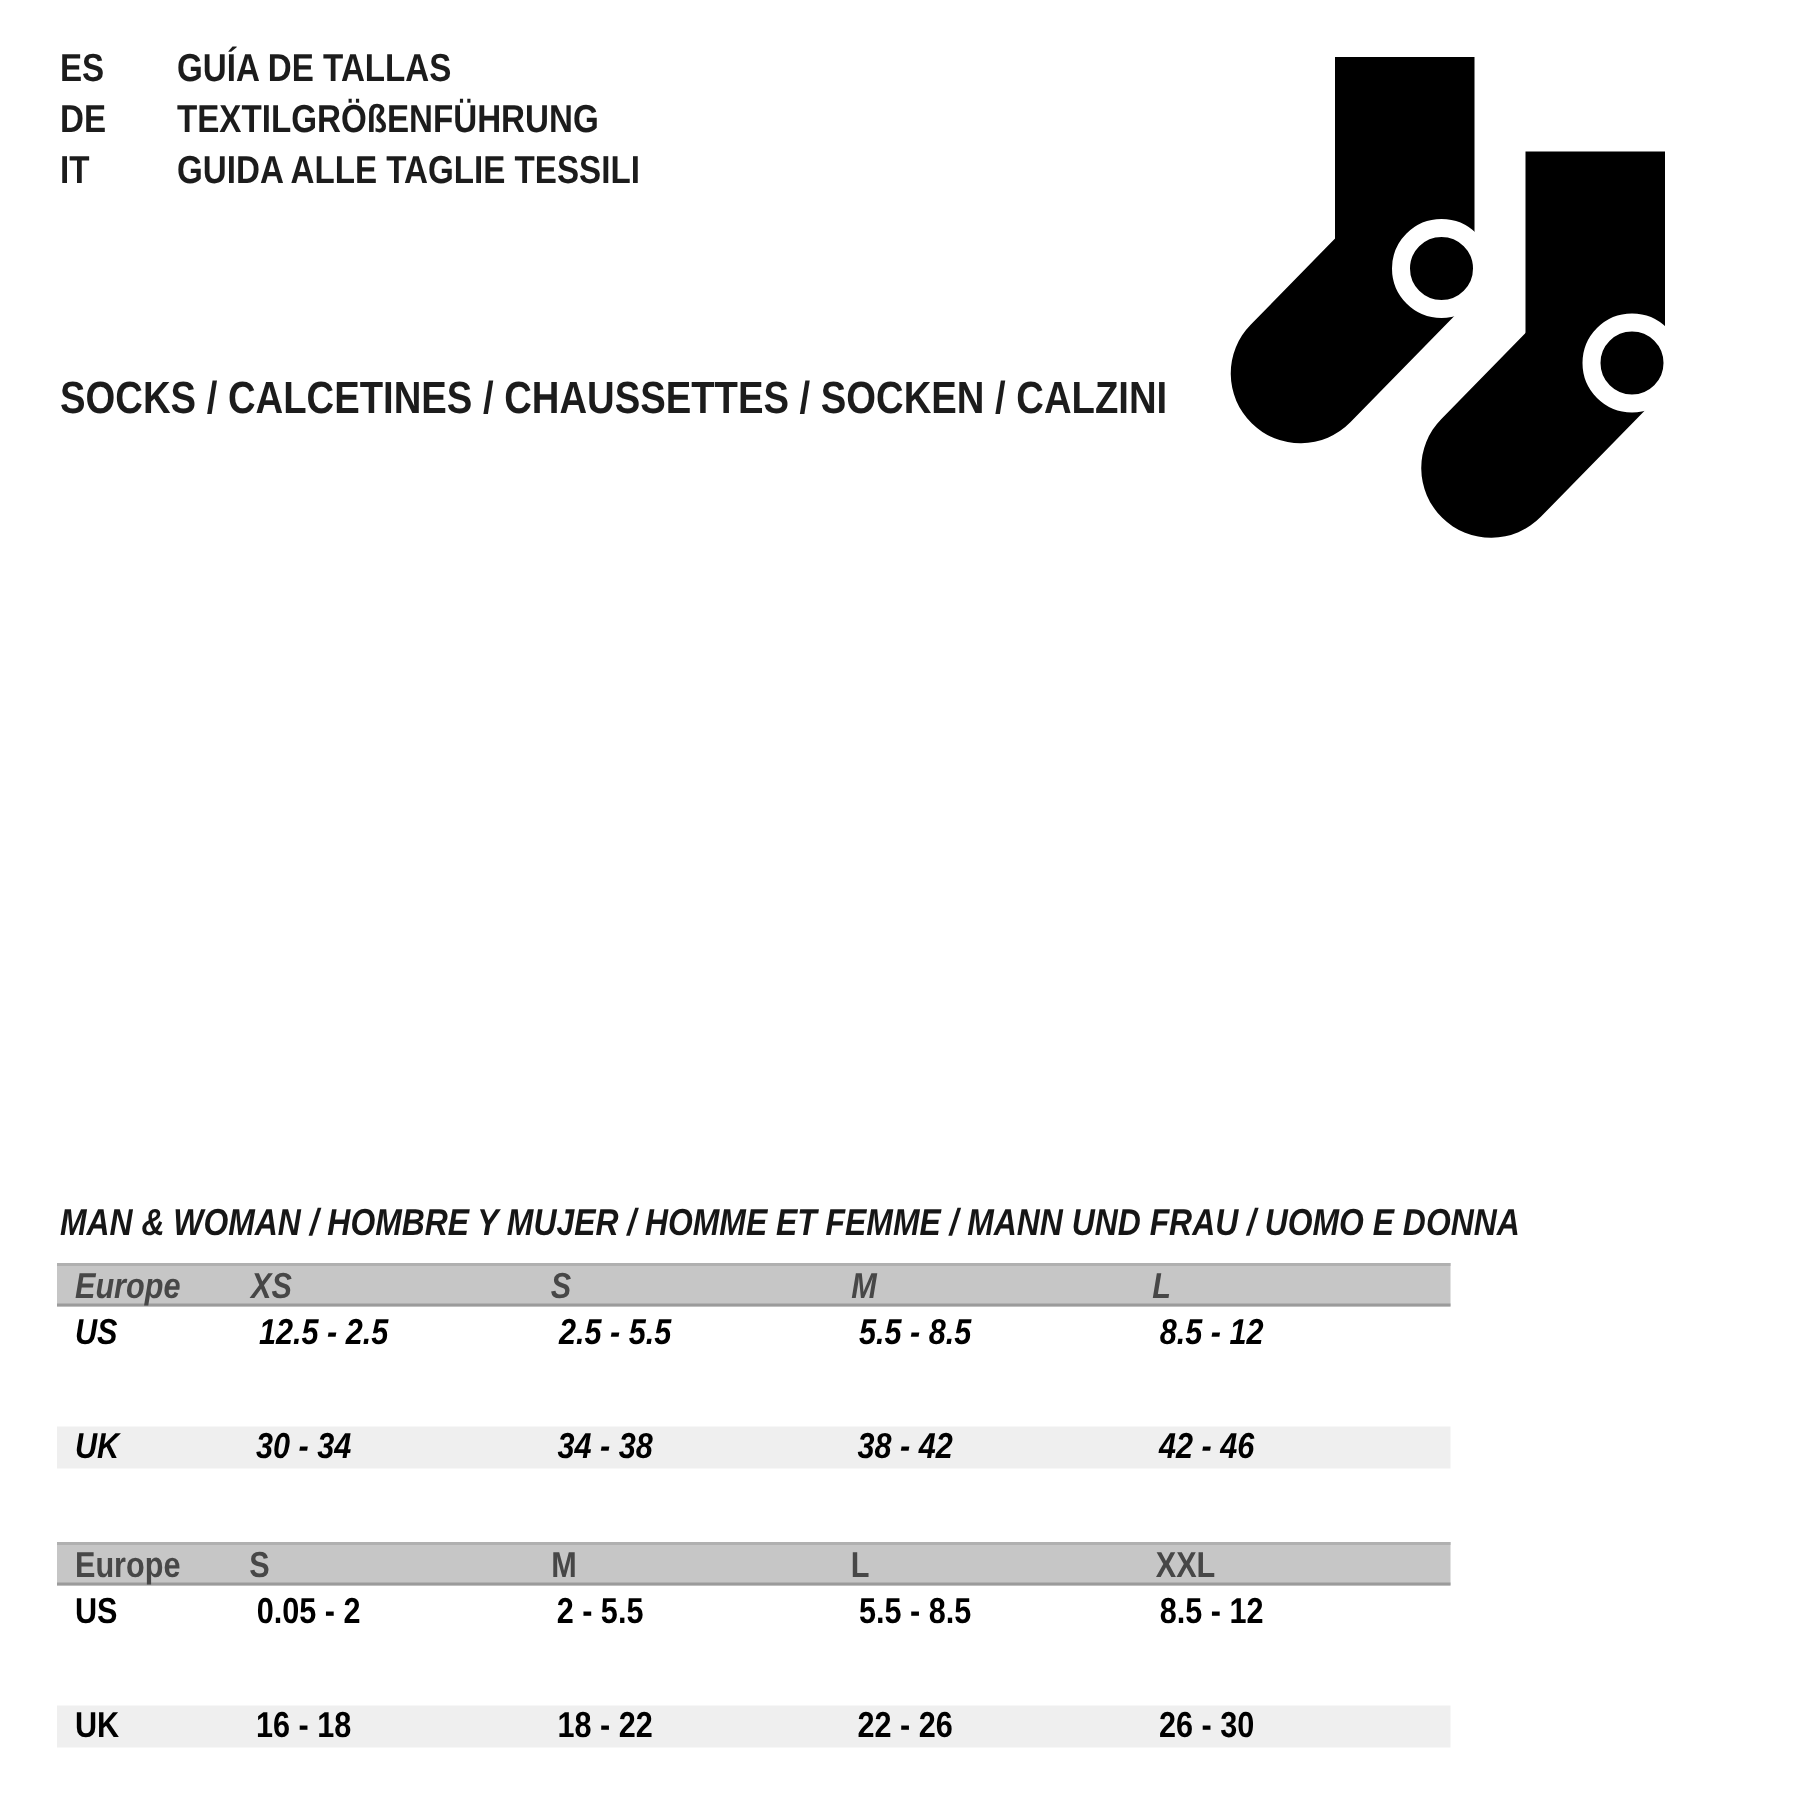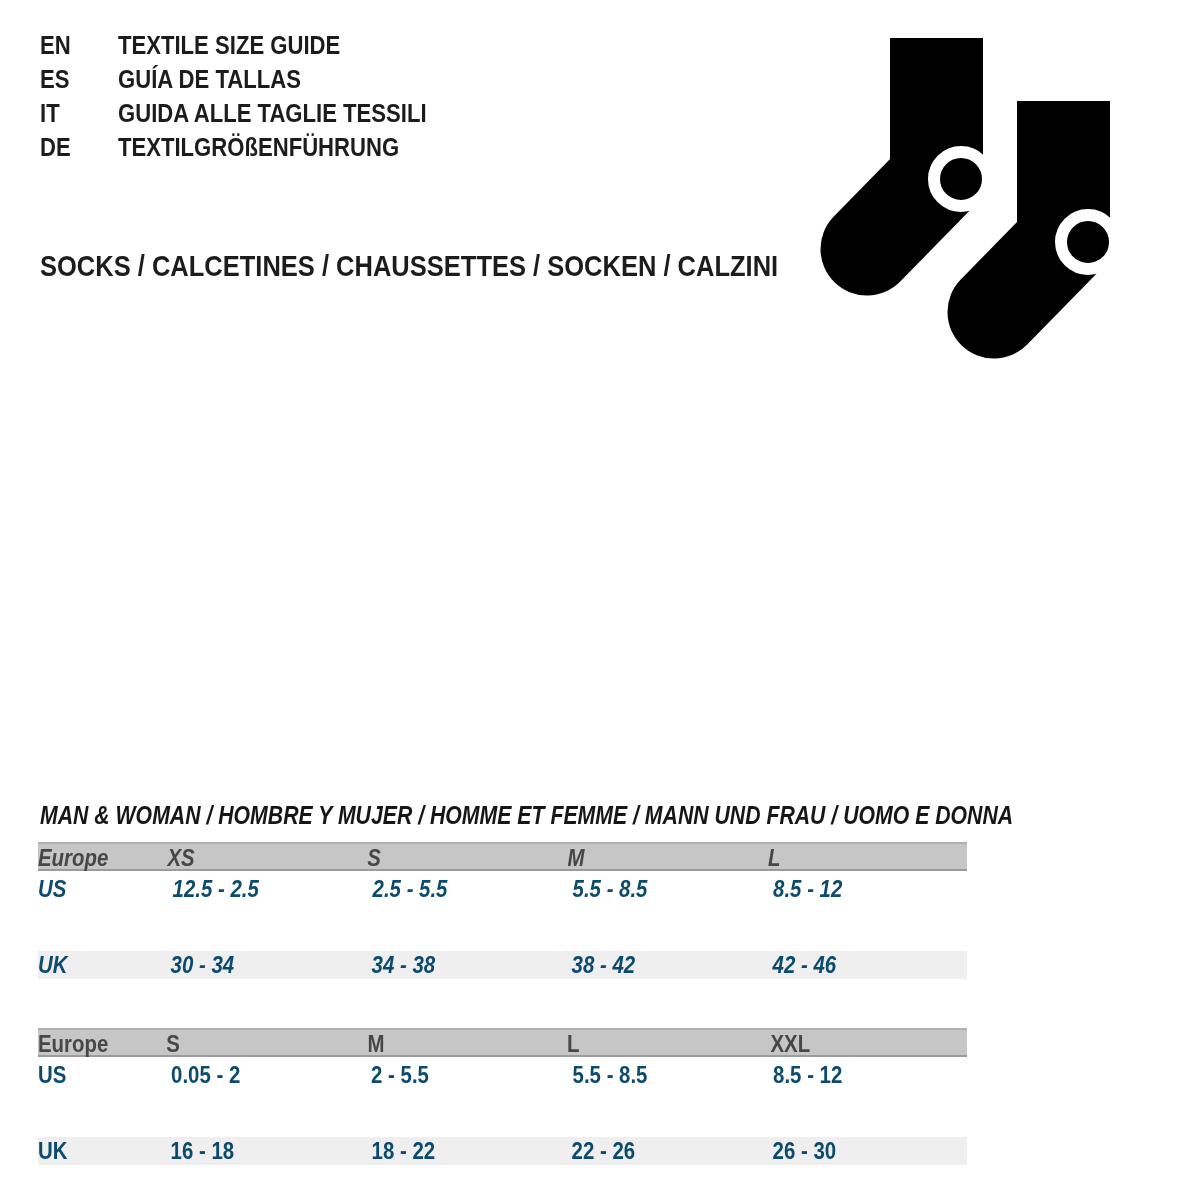--- a/index.html
+++ b/index.html
@@ -45,48 +45,44 @@
     align-items:center;
   }
   .t-header{
     height:29px;
     background:#c6c6c6;
     border-top:2px solid #b0b0b0;
     border-bottom:2px solid #9b9b9b;
     margin-bottom:3px;
     color:#474747;
   }
-  .t-row{ height:29px; background:#ffffff; color:#0c4a6e; }
+  .t-row{ height:29px; background:#ffffff; color:#000000; }
   .t-row + .t-row{ margin-top:4px; }
   .t-row.alt{ background:#efefef; height:28px;margin-top:48px; }
   .cell{ display:flex; align-items:center; font-size:24px; }
-  .cell.first{ justify-content:flex-start; }
+  .cell.first{ justify-content:flex-start; padding-left:12px; }
 
   #table-man{ top:801px;font-style:italic; }
   #table-children{ top:1028px; }
 </style>
 </head>
 <body>
 
 <div class="lang-list">
   <div class="lang-row">
-    <span class="lang-code cond">EN</span>
-    <span class="cond">TEXTILE SIZE GUIDE</span>
-  </div>
-  <div class="lang-row">
     <span class="lang-code cond">ES</span>
     <span class="cond">GUÍA DE TALLAS</span>
+  </div>
+  <div class="lang-row">
+    <span class="lang-code cond">DE</span>
+    <span class="cond">TEXTILGRÖßENFÜHRUNG</span>
   </div>
   <div class="lang-row">
     <span class="lang-code cond">IT</span>
     <span class="cond">GUIDA ALLE TAGLIE TESSILI</span>
-  </div>
-  <div class="lang-row">
-    <span class="lang-code cond">DE</span>
-    <span class="cond">TEXTILGRÖßENFÜHRUNG</span>
   </div>
 </div>
 
 <div class="category-line">
   <span class="cond">SOCKS / CALCETINES / CHAUSSETTES / SOCKEN / CALZINI</span>
 </div>
 
 <svg class="socks-icon" width="312" height="327" viewBox="0 0 312 327" aria-hidden="true">
   <defs>
     <g id="sock">

